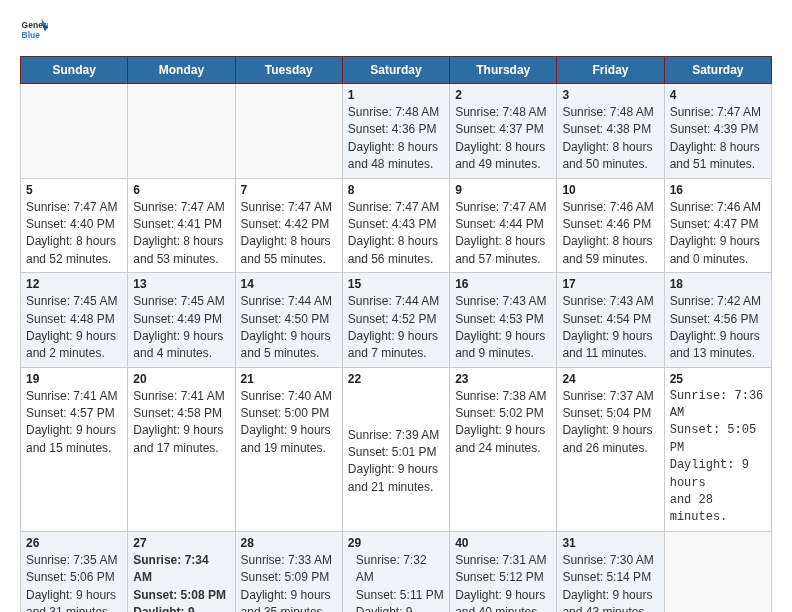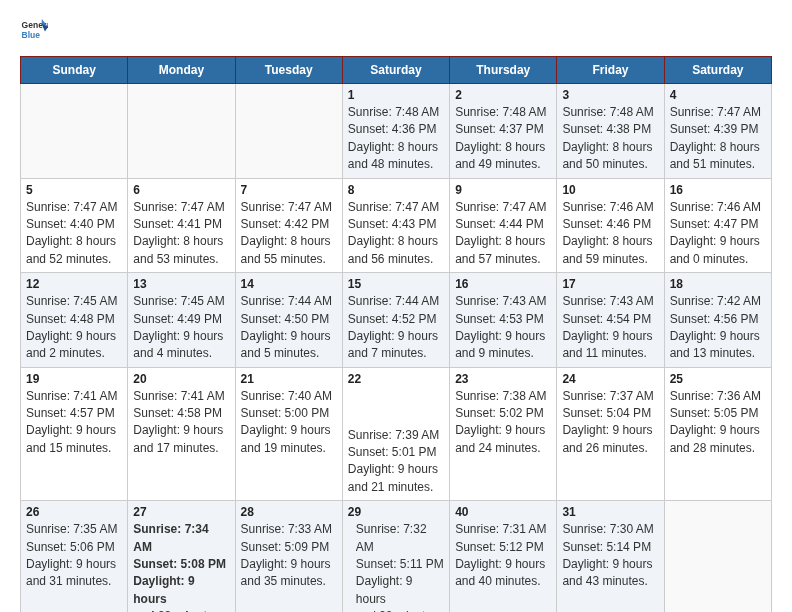--- a/index.html
+++ b/index.html
@@ -303,21 +303,21 @@
         </td>
         <td>
           <span class="day-num">24</span>
           <div class="day-info" style="white-space: pre-line;">Sunrise: 7:37 AM
 Sunset: 5:04 PM
 Daylight: 9 hours
 and 26 minutes.</div>
         </td>
         <td>
           <span class="day-num">25</span>
-          <div class="day-info" style="white-space: pre-line;">Sunrise: 7:36 AM
+          <div class="day-info" style="white-space: pre-line; font-family: Liberation Mono, monospace;">Sunrise: 7:36 AM
 Sunset: 5:05 PM
 Daylight: 9 hours
 and 28 minutes.</div>
         </td>
       </tr>
       <tr>
         <td>
           <span class="day-num">26</span>
           <div class="day-info" style="white-space: pre-line;">Sunrise: 7:35 AM
 Sunset: 5:06 PM

